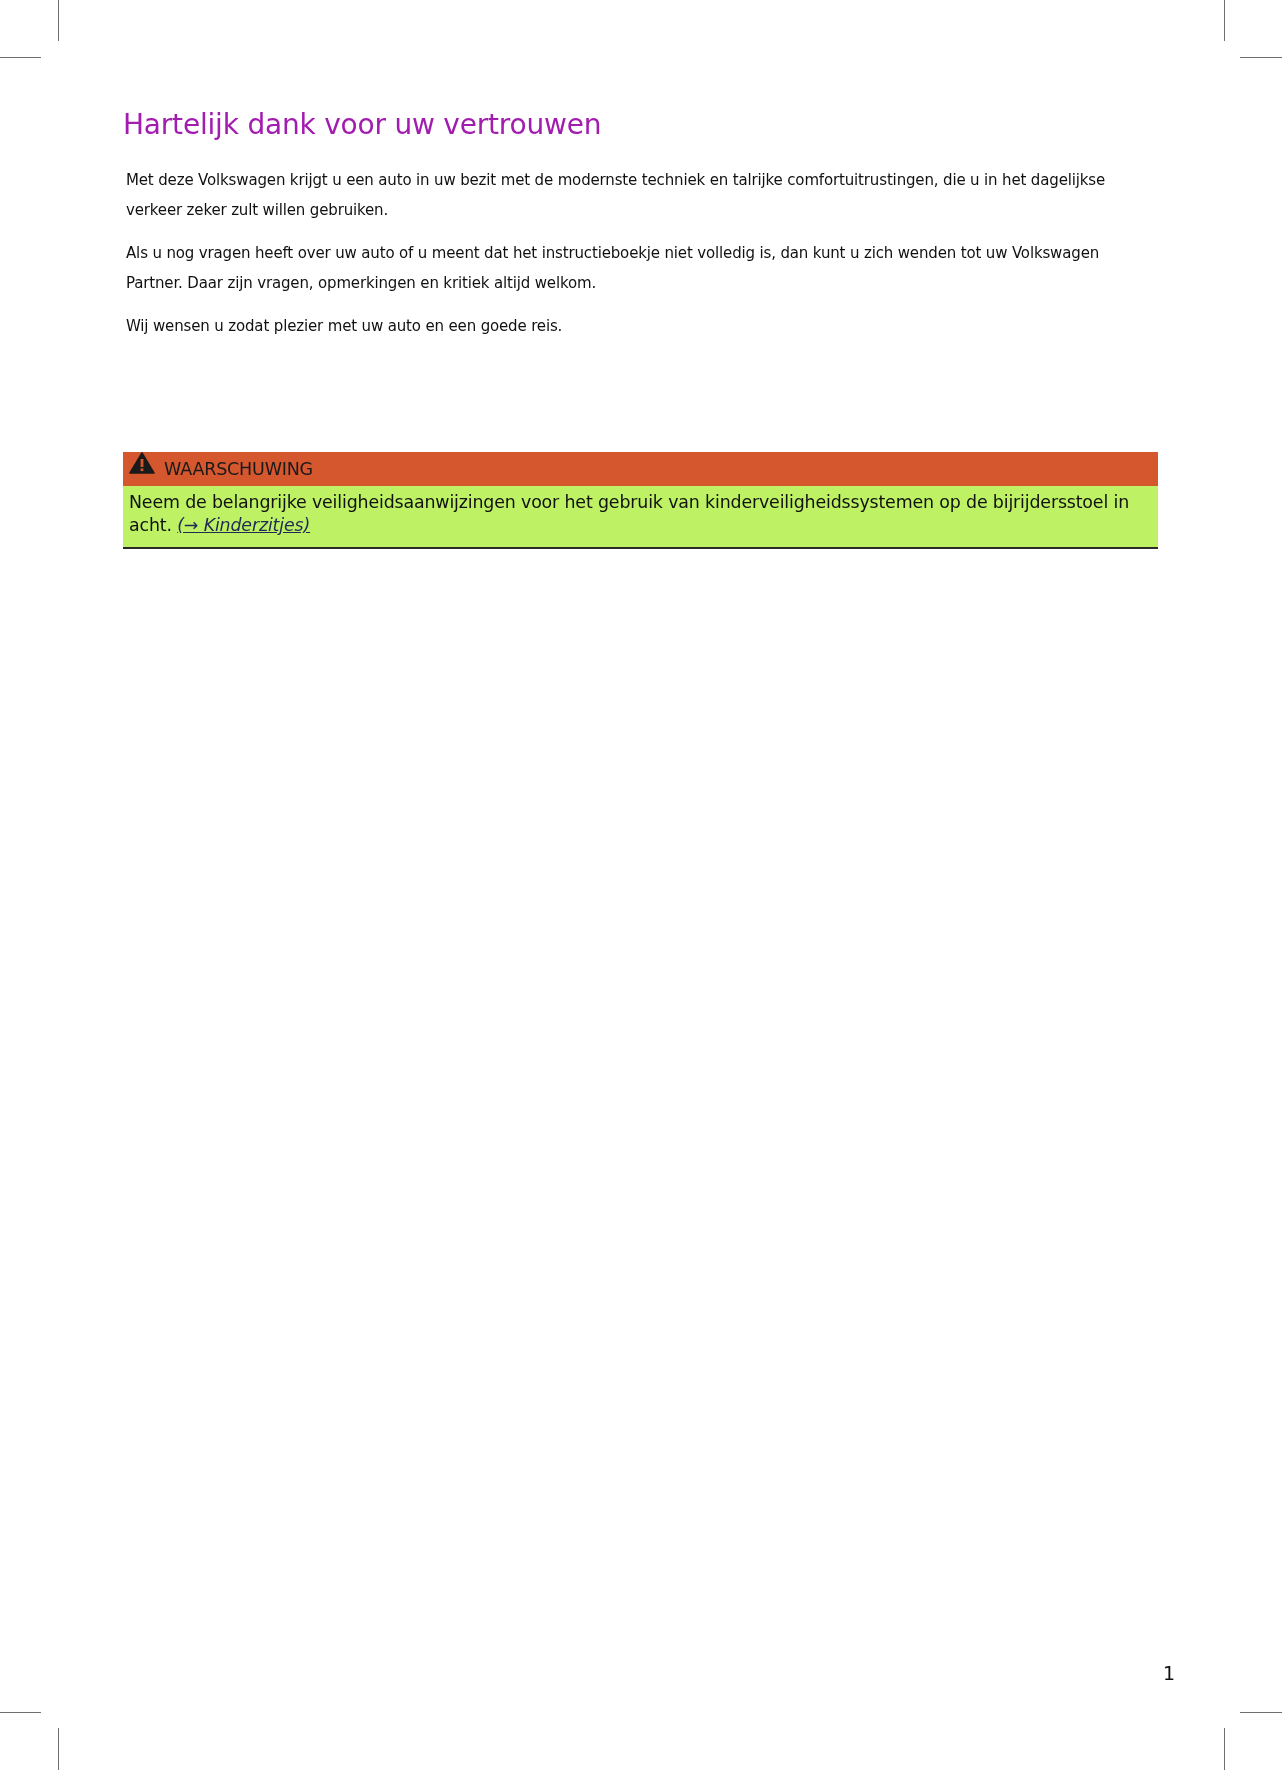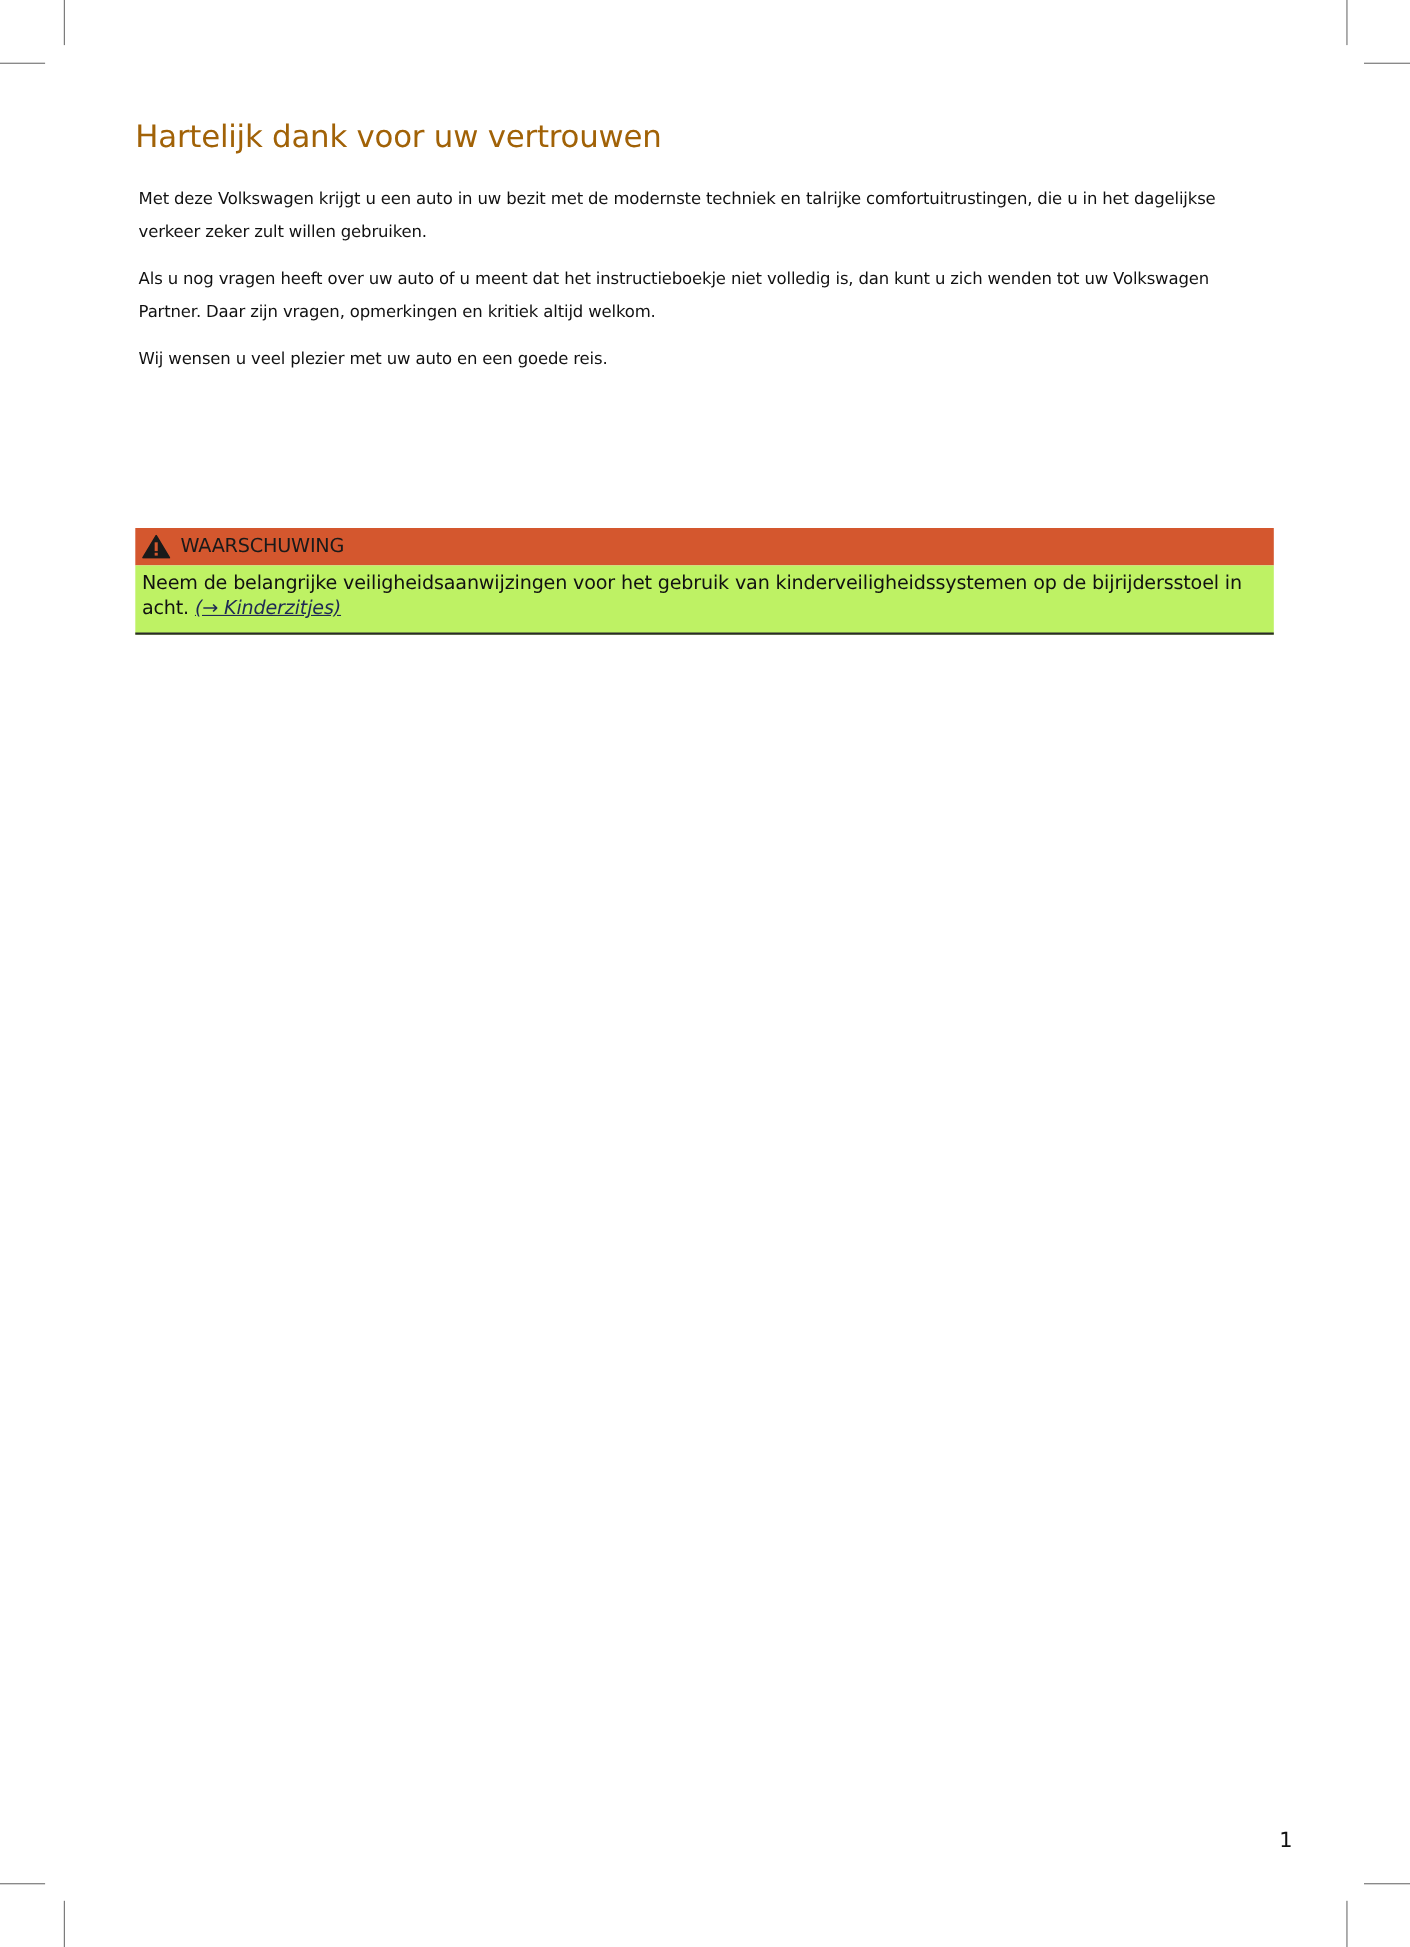--- a/index.html
+++ b/index.html
@@ -24,21 +24,21 @@
 
     .page-title {
       position: absolute;
       left: 123px;
       top: 107px;
       margin: 0;
       font-size: 28px;
       font-weight: normal;
       line-height: 36px;
       letter-spacing: -0.2px;
-      color: #a16207;
+      color: #a21caf;
       white-space: nowrap;
     }
     .body-text {
       position: absolute;
       left: 126px;
       top: 165px;
       width: 1034px;
     }
     .para {
       margin: 0 0 13px 0;
@@ -50,24 +50,22 @@
     .warning {
       position: absolute;
       left: 123px;
       top: 452px;
       width: 1035px;
     }
     .warning-header {
       height: 34px;
       background: #d4572e;
       display: flex;
-      align-items: center;
       padding-left: 6px;
       box-sizing: border-box;
-      margin-top: 28px;
     }
     .warning-icon {
       width: 26px;
       height: 22px;
       display: inline-block;
       margin-right: 9px;
     }
     .warning-title {
       font-size: 17.5px;
       color: #1a1a1a;
@@ -110,21 +108,21 @@
 <div class="crop h" style="left:0; top:1712px; width:41px;"></div>
 <div class="crop v" style="left:58px; top:1728px; height:42px;"></div>
 <div class="crop h" style="left:1240px; top:1712px; width:42px;"></div>
 <div class="crop v" style="left:1224px; top:1728px; height:42px;"></div>
 
 <h1 class="page-title">Hartelijk dank voor uw vertrouwen</h1>
 
 <div class="body-text">
   <p class="para">Met deze Volkswagen krijgt u een auto in uw bezit met de modernste techniek en talrijke comfortuitrustingen, die u in het dagelijkse verkeer zeker zult willen gebruiken.</p>
   <p class="para">Als u nog vragen heeft over uw auto of u meent dat het instructieboekje niet volledig is, dan kunt u zich wenden tot uw Volkswagen Partner. Daar zijn vragen, opmerkingen en kritiek altijd welkom.</p>
-  <p class="para">Wij wensen u veel plezier met uw auto en een goede reis.</p>
+  <p class="para">Wij wensen u zodat plezier met uw auto en een goede reis.</p>
 </div>
 
 <div class="warning">
   <div class="warning-header">
     <span class="warning-icon">
       <svg width="26" height="22" viewBox="0 0 26 22">
         <path d="M13 1 L25 21 L1 21 Z" fill="#1a1a1a" stroke="#1a1a1a" stroke-width="1.5" stroke-linejoin="round"></path>
         <rect x="11.6" y="7" width="2.8" height="8" fill="#d4572e"></rect>
         <rect x="11.6" y="16.5" width="2.8" height="2.6" fill="#d4572e"></rect>
       </svg>

